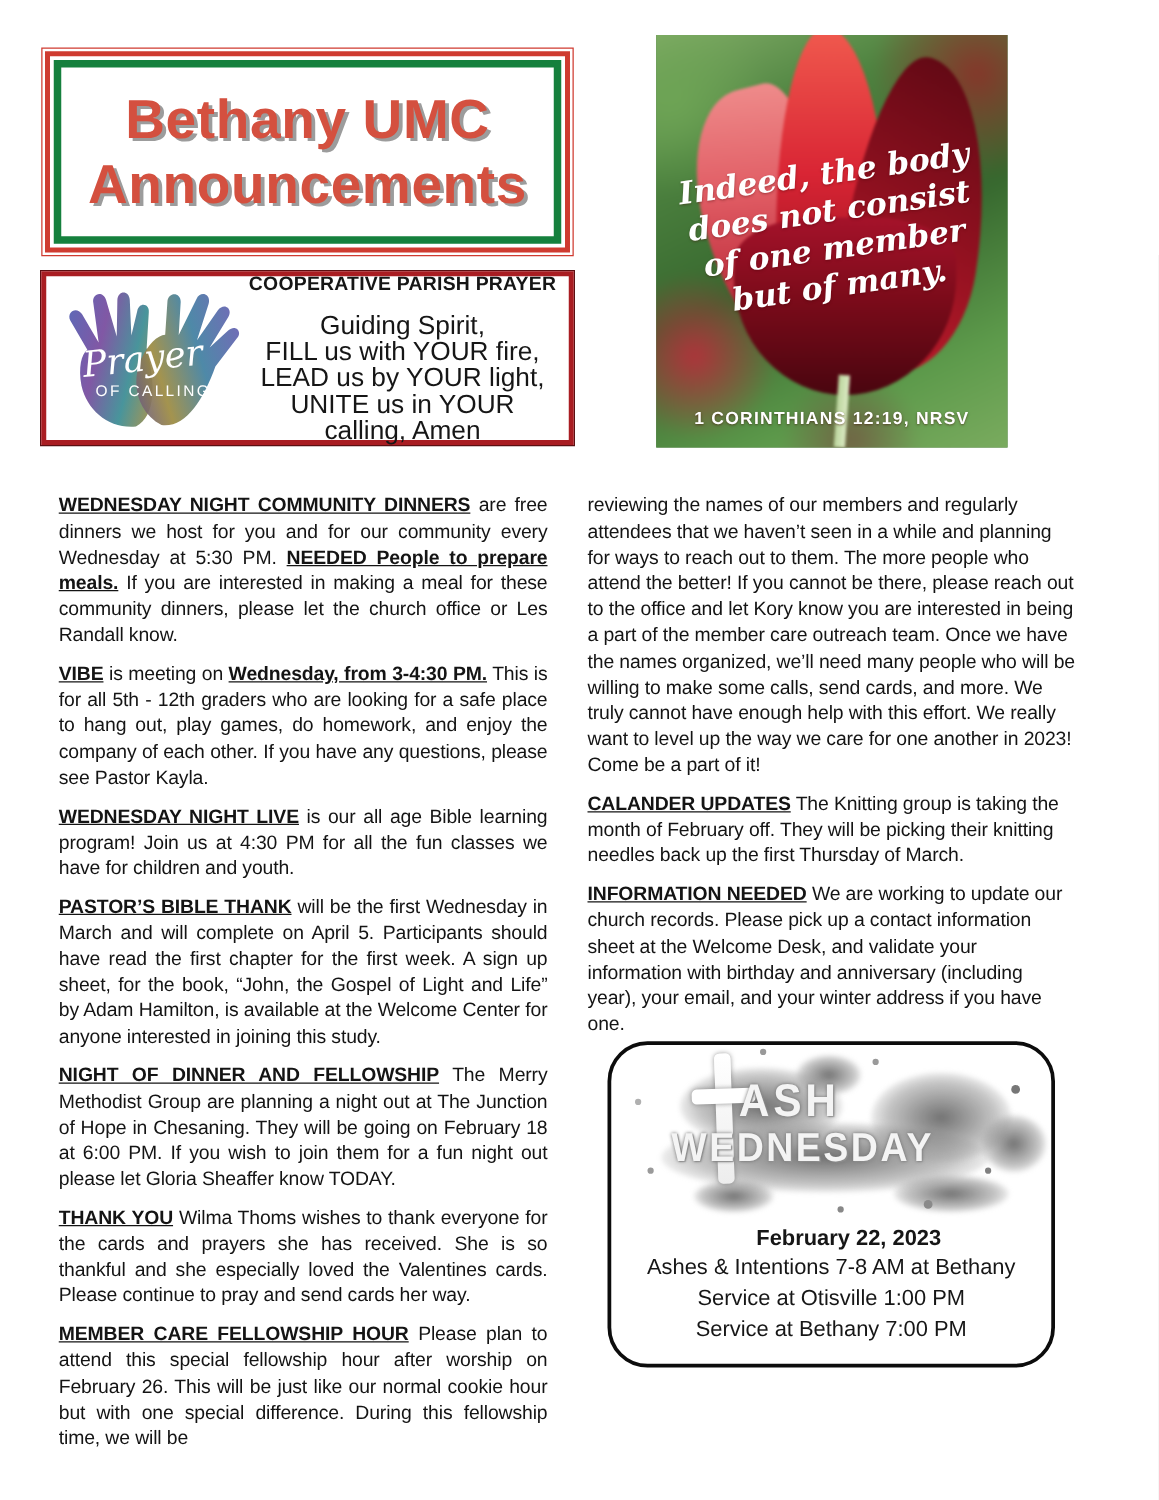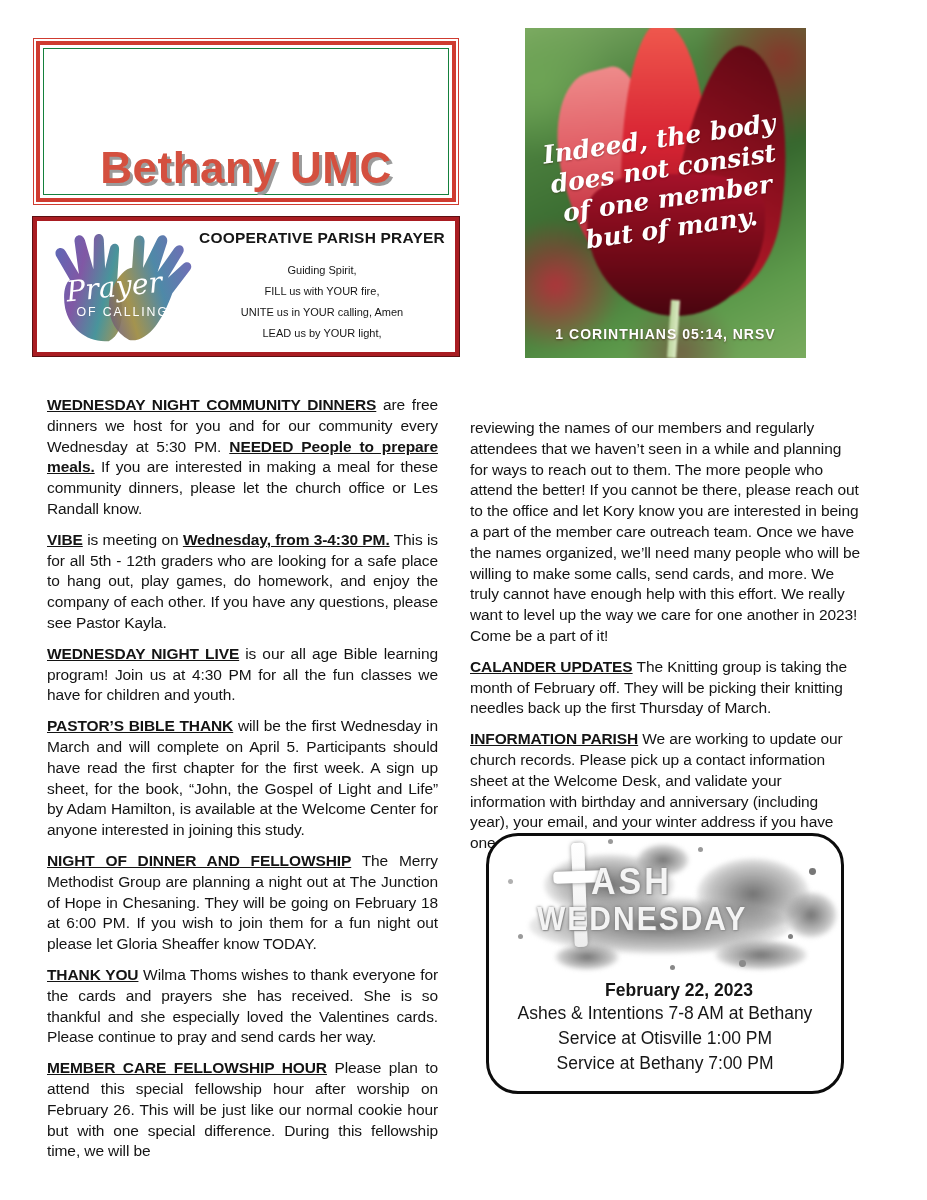--- a/index.html
+++ b/index.html
@@ -3,34 +3,34 @@
 <meta charset="utf-8">
 <style>
   html,body{margin:0;padding:0;background:#e9e9e9;}
   .page{position:relative;width:927px;height:1200px;background:#ffffff;margin:0 auto;
         font-family:"Liberation Sans",sans-serif;color:#161616;overflow:hidden;}
 
   
   .title-box{position:absolute;left:33px;top:38px;width:426px;height:167px;
              border:1px solid #cf3b30;padding:2px;box-sizing:border-box;background:#fff;}
   .title-mid{border:4px solid #cf3b30;height:100%;padding:3px;box-sizing:border-box;}
-  .title-inner{border:1px solid #15803d;height:100%;box-sizing:border-box;
-               display:flex;flex-direction:column;justify-content:flex-end;align-items:center;}
+  .title-inner{border:6px solid #15803d;height:100%;box-sizing:border-box;
+               display:flex;flex-direction:column;justify-content:center;align-items:center;}
   .title-text div{font-size:44px;line-height:52px;font-weight:800;letter-spacing:.5px;
                   color:#d4503f;text-shadow:3px 3px 0 #9c9c9c;text-align:center;
                   font-family:"Liberation Sans",sans-serif;}
 
   
   .prayer-box{position:absolute;left:33px;top:217px;width:426px;height:139px;box-sizing:border-box;
               border:4px solid #a91d22;box-shadow:0 0 0 1px #5c0f12;background:#fff;
               display:flex;align-items:center;}
   .hands-wrap{flex:0 0 160px;display:flex;justify-content:center;}
   .prayer-text{flex:1;text-align:center;padding-right:8px;}
   .prayer-heading{font-weight:bold;font-size:15.5px;letter-spacing:.2px;margin-bottom:13px;}
-  .prayer-lines div{font-size:11px;line-height:21px;}
+  .prayer-lines div{font-size:21px;line-height:21px;}
 
   
   .tulip{position:absolute;left:525px;top:28px;width:281px;height:330px;overflow:hidden;background:#3d6d33;}
   .tulip-bg{position:absolute;inset:-12px;filter:blur(5px);
     background:
       radial-gradient(95px 95px at 14% 76%, rgba(195,40,60,.85), transparent 70%),
       radial-gradient(120px 120px at 88% 12%, rgba(160,25,35,.7), transparent 70%),
       radial-gradient(110px 110px at 8% 18%, rgba(110,165,85,.95), transparent 70%),
       radial-gradient(80px 80px at 55% 95%, rgba(120,60,60,.6), transparent 70%),
       linear-gradient(155deg,#8ab46d 0%,#4e8340 25%,#36672e 52%,#5d9a4b 78%,#7fae62 100%);}
@@ -55,21 +55,21 @@
              font-style:italic;font-weight:bold;font-size:25px;line-height:30px;
              text-shadow:0 1px 2px rgba(60,0,0,.35);}
   .verse-ref{position:absolute;left:0;right:0;bottom:16px;text-align:center;color:#fff;
              font-size:14px;font-weight:bold;letter-spacing:1px;
              text-shadow:0 1px 2px rgba(60,0,0,.5);}
 
   
   .col{position:absolute;top:395px;width:391px;font-size:15.5px;line-height:20.8px;
        letter-spacing:-.1px;color:#141414;}
   .col-left{left:47px;text-align:justify;}
-  .col-right{left:470px;text-align:left;margin-top:23px;}
+  .col-right{left:470px;text-align:left;}
   .col p{margin:0 0 10px 0;}
   .col .bold{font-weight:bold;text-decoration:underline;}
 
   
   .ash-box{position:absolute;left:486px;top:833px;width:358px;height:261px;box-sizing:border-box;
            border:3px solid #0c0c0c;border-radius:32px;background:#fff;text-align:center;overflow:hidden;}
   .ash-art{position:relative;width:100%;height:136px;margin-top:4px;}
   .blob{position:absolute;border-radius:50%;filter:blur(2px);
         background:radial-gradient(ellipse at center, rgba(100,100,100,.9), rgba(150,150,150,.55) 55%, rgba(210,210,210,0) 78%);}
   .b1{left:55px;top:14px;width:130px;height:62px;}
@@ -99,41 +99,42 @@
 </head>
 <body>
 
 <div class="page">
 
   <div class="title-box">
     <div class="title-mid">
       <div class="title-inner">
         <div class="title-text">
             <div>Bethany UMC</div>
+            <div>Announcements</div>
           </div>
       </div>
     </div>
   </div>
 
   <div class="tulip">
     <div class="tulip-bg"></div>
     <div class="tulip-flower">
       <div class="petal p1"></div>
       <div class="petal p2"></div>
       <div class="petal p3"></div>
       <div class="petal p4"></div>
       <div class="petal stem"></div>
     </div>
     <div class="verse">
         <div>Indeed, the body</div>
         <div>does not consist</div>
         <div>of one member</div>
         <div>but of many.</div>
       </div>
-    <div class="verse-ref">1 CORINTHIANS 05:14, NRSV</div>
+    <div class="verse-ref">1 CORINTHIANS 12:19, NRSV</div>
   </div>
 
   <div class="prayer-box">
     <div class="hands-wrap">
       <svg width="152" height="122" viewBox="0 0 160 128">
         <defs>
           <linearGradient id="hg1" x1="0" y1="0" x2="1" y2="1">
             <stop offset="0" stop-color="#4a66b8"></stop>
               <stop offset=".35" stop-color="#7a4fa0"></stop>
             <stop offset=".6" stop-color="#3f8f96"></stop>
@@ -154,39 +155,39 @@
         </g>
         <text x="78" y="74" text-anchor="middle" fill="#ffffff" font-family="DejaVu Serif, serif" font-style="italic" font-size="30" transform="rotate(-6 78 74)">Prayer</text>
         <text x="86" y="95" text-anchor="middle" fill="#ffffff" font-family="Liberation Sans, sans-serif" font-size="13" letter-spacing="2">OF CALLING</text>
       </svg>
     </div>
     <div class="prayer-text">
       <div class="prayer-heading">COOPERATIVE PARISH PRAYER</div>
       <div class="prayer-lines">
           <div>Guiding Spirit,</div>
           <div>FILL us with YOUR fire,</div>
+          <div>LEAD us by YOUR light,</div>
           <div>UNITE us in YOUR calling, Amen</div>
-          <div>LEAD us by YOUR light,</div>
         </div>
     </div>
   </div>
 
   <div class="col col-left">
       <p><span class="bold">WEDNESDAY NIGHT COMMUNITY DINNERS</span><span> are  free dinners we host for you and for our community every Wednesday at 5:30 PM.  </span><span class="bold">NEEDED People to prepare meals.</span><span>  If you are interested in making a meal for these community dinners, please let the church office or Les Randall know.</span></p>
       <p><span class="bold">VIBE</span><span> is meeting on </span><span class="bold">Wednesday, from 3-4:30 PM.</span><span> This is for all 5th - 12th graders who are looking for a safe place to hang out, play games, do homework, and enjoy the company of each other.    If you have any questions, please see Pastor Kayla.</span></p>
       <p><span class="bold">WEDNESDAY NIGHT LIVE</span><span> is our all age Bible learning program!  Join us at 4:30 PM for all the fun classes we have for children and youth.</span></p>
       <p><span class="bold">PASTOR’S BIBLE THANK</span><span> will be the first Wednesday in March and will complete on April 5.  Participants should have read the first chapter for the first week.  A sign up sheet, for the book, “John, the Gospel of Light and Life” by Adam Hamilton,  is available at the Welcome Center for anyone interested in joining this study.</span></p>
       <p><span class="bold">NIGHT OF DINNER AND FELLOWSHIP</span><span> The Merry Methodist Group are planning a night out at The Junction of Hope in Chesaning.  They will be going on February 18 at 6:00 PM.  If you wish to join them for a fun night out please let Gloria Sheaffer know TODAY.</span></p>
       <p><span class="bold">THANK YOU</span><span> Wilma Thoms wishes to thank everyone for the cards and prayers she has received.  She is so thankful and she especially loved the Valentines cards.  Please continue to pray and send cards her way.</span></p>
       <p><span class="bold">MEMBER CARE FELLOWSHIP HOUR</span><span> Please plan to attend this special fellowship hour after worship on February 26.  This will be just like our normal cookie hour but with one special difference.  During this fellowship time, we will be</span></p>
     </div>
   <div class="col col-right">
       <p><span>reviewing the names of our members and regularly attendees that we haven’t seen in a while and planning for ways to reach out to them.  The more people who attend the better!  If you cannot be there, please reach out to the office and let Kory know you are interested in being a part of the member care outreach team.  Once we have the names organized, we’ll need many people who will be willing to make some calls, send cards, and more.  We truly cannot have enough help with this effort.  We really want to level up the way we care for one another in 2023!  Come be a part of it!</span></p>
       <p><span class="bold">CALANDER UPDATES</span><span> The Knitting group is taking the month of February off.  They will be picking their knitting needles back up the first Thursday of March.</span></p>
-      <p><span class="bold">INFORMATION PARISH</span><span> We are working to update our church records.  Please pick up a contact information sheet at the Welcome Desk, and validate your information with birthday and anniversary (including year), your email, and your winter address if you have one.</span></p>
+      <p><span class="bold">INFORMATION NEEDED</span><span> We are working to update our church records.  Please pick up a contact information sheet at the Welcome Desk, and validate your information with birthday and anniversary (including year), your email, and your winter address if you have one.</span></p>
     </div>
 
   <div class="ash-box">
     <div class="ash-art">
       <div class="blob b1"></div>
       <div class="blob b2"></div>
       <div class="blob b3"></div>
       <div class="blob b4"></div>
       <div class="blob b5"></div>
       <div class="blob b6"></div>

